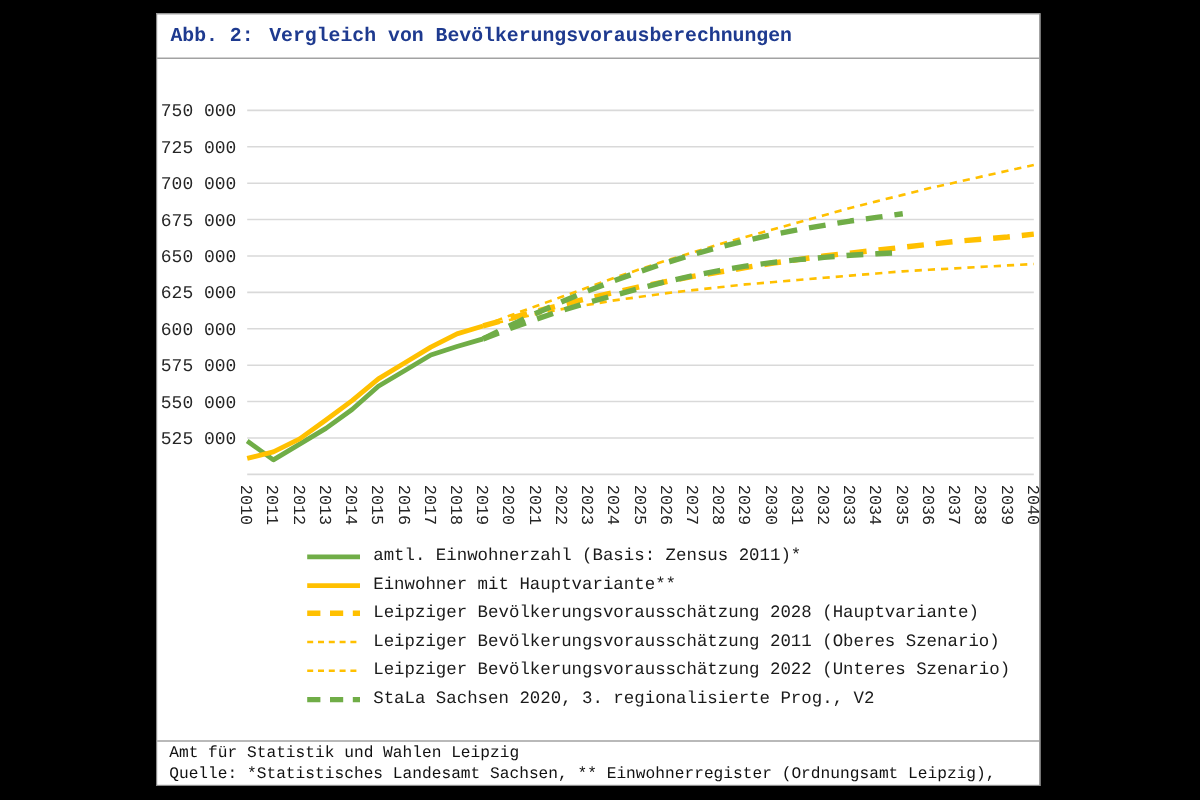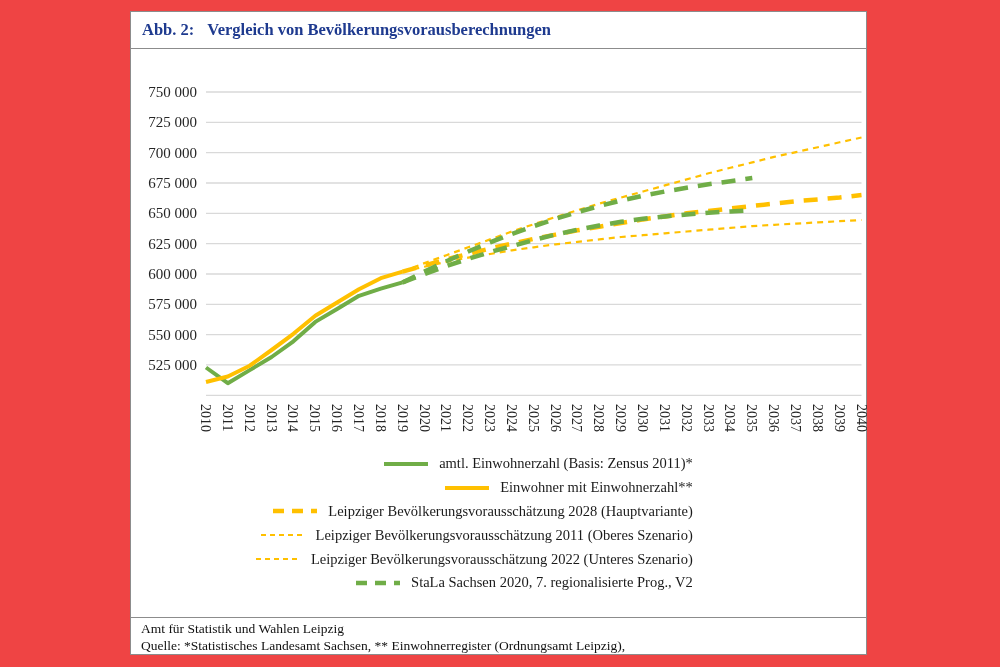--- a/index.html
+++ b/index.html
@@ -1,27 +1,27 @@
 <!DOCTYPE html>
 <html><head>
 <meta charset="utf-8">
 <style>
   html,body{margin:0;padding:0;background:#ffffff;}
-  .page{position:relative;width:1000px;height:667px;background:#ef4444;overflow:hidden;
-        font-family:Liberation Serif, serif;}
+  .page{position:relative;width:1000px;height:667px;background:#000000;overflow:hidden;
+        font-family:Liberation Mono, monospace;}
   .figure-box{position:absolute;left:130px;top:11px;width:737px;height:644px;
         background:#ffffff;border:1px solid #8c8c8c;box-sizing:border-box;}
   .title-row{position:absolute;left:0;top:0;width:100%;height:37px;box-sizing:border-box;
         border-bottom:1px solid #8c8c8c;padding:8px 0 0 11px;}
   .fig-label{font-size:16.5px;font-weight:bold;}
   .fig-title{font-size:16.5px;font-weight:bold;margin-left:13px;}
   .chart-region{position:absolute;left:0;top:37px;right:0;bottom:37px;}
   #chart{position:absolute;left:0;top:0;pointer-events:none;}
   .legend{position:absolute;left:124px;top:403px;}
-  .legend-row{display:flex;align-items:center;height:23.8px;justify-content:flex-end;}
+  .legend-row{display:flex;align-items:center;height:23.8px;}
   .legend-row svg{flex:0 0 auto;}
   .legend-label{margin-left:10px;font-size:14.5px;color:#1a1a1a;white-space:nowrap;}
   .footer{position:absolute;left:0;bottom:0;width:100%;height:37px;box-sizing:border-box;
         border-top:1px solid #8c8c8c;padding:3px 10px 0 10px;font-size:13.5px;
         line-height:16.5px;color:#111111;}
 </style>
 </head>
 <body>
 
 <div class="page">
@@ -103,21 +103,21 @@
           <div class="legend-row">
             <svg width="46" height="8">
               <line x1="1" y1="4" x2="45" y2="4" stroke="#70ad47" stroke-width="4"></line>
             </svg>
             <span class="legend-label">amtl. Einwohnerzahl (Basis: Zensus 2011)*</span>
           </div>
           <div class="legend-row">
             <svg width="46" height="8">
               <line x1="1" y1="4" x2="45" y2="4" stroke="#ffc000" stroke-width="4"></line>
             </svg>
-            <span class="legend-label">Einwohner mit Einwohnerzahl**</span>
+            <span class="legend-label">Einwohner mit Hauptvariante**</span>
           </div>
           <div class="legend-row">
             <svg width="46" height="8">
               <line x1="1" y1="4" x2="45" y2="4" stroke="#ffc000" stroke-width="4.5" stroke-dasharray="11 8"></line>
             </svg>
             <span class="legend-label">Leipziger Bevölkerungsvorausschätzung 2028 (Hauptvariante)</span>
           </div>
           <div class="legend-row">
             <svg width="46" height="8">
               <line x1="1" y1="4" x2="45" y2="4" stroke="#ffc000" stroke-width="2.2" stroke-dasharray="5 4"></line>
@@ -127,21 +127,21 @@
           <div class="legend-row">
             <svg width="46" height="8">
               <line x1="1" y1="4" x2="45" y2="4" stroke="#ffc000" stroke-width="2.2" stroke-dasharray="5 4"></line>
             </svg>
             <span class="legend-label">Leipziger Bevölkerungsvorausschätzung 2022 (Unteres Szenario)</span>
           </div>
           <div class="legend-row">
             <svg width="46" height="8">
               <line x1="1" y1="4" x2="45" y2="4" stroke="#70ad47" stroke-width="4.5" stroke-dasharray="11 8"></line>
             </svg>
-            <span class="legend-label">StaLa Sachsen 2020, 7. regionalisierte Prog., V2</span>
+            <span class="legend-label">StaLa Sachsen 2020, 3. regionalisierte Prog., V2</span>
           </div>
         </div>
     </div>
     <div class="footer">
       <div>Amt für Statistik und Wahlen Leipzig</div>
       <div>Quelle: *Statistisches Landesamt Sachsen, ** Einwohnerregister (Ordnungsamt Leipzig),</div>
     </div>
   </div>
 </div>
 

